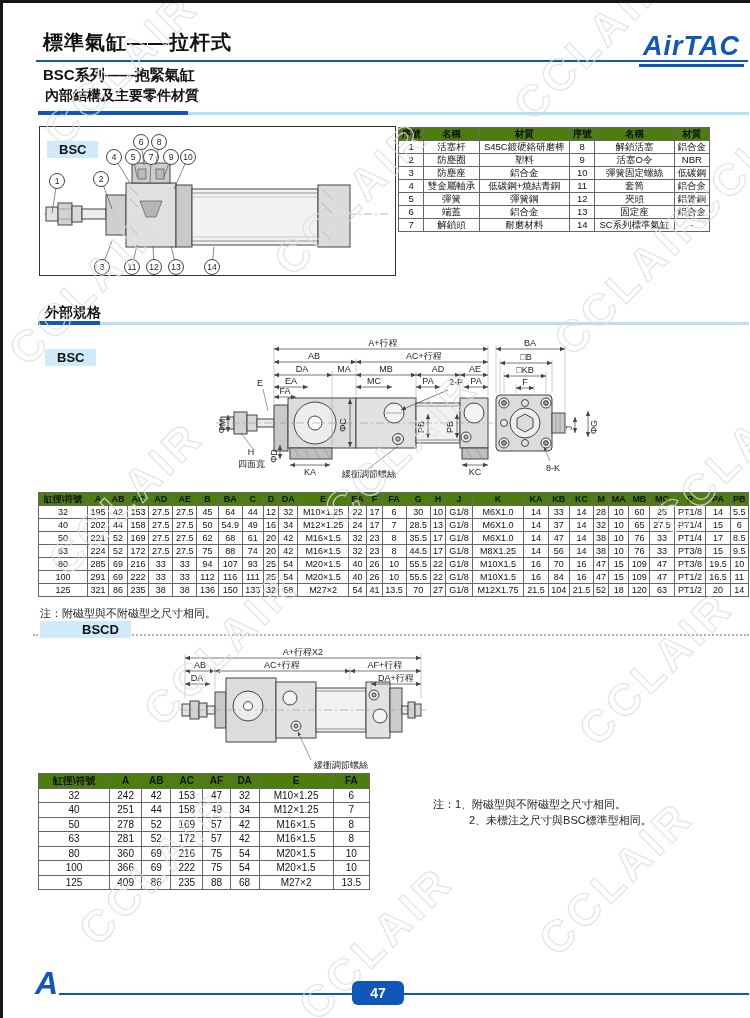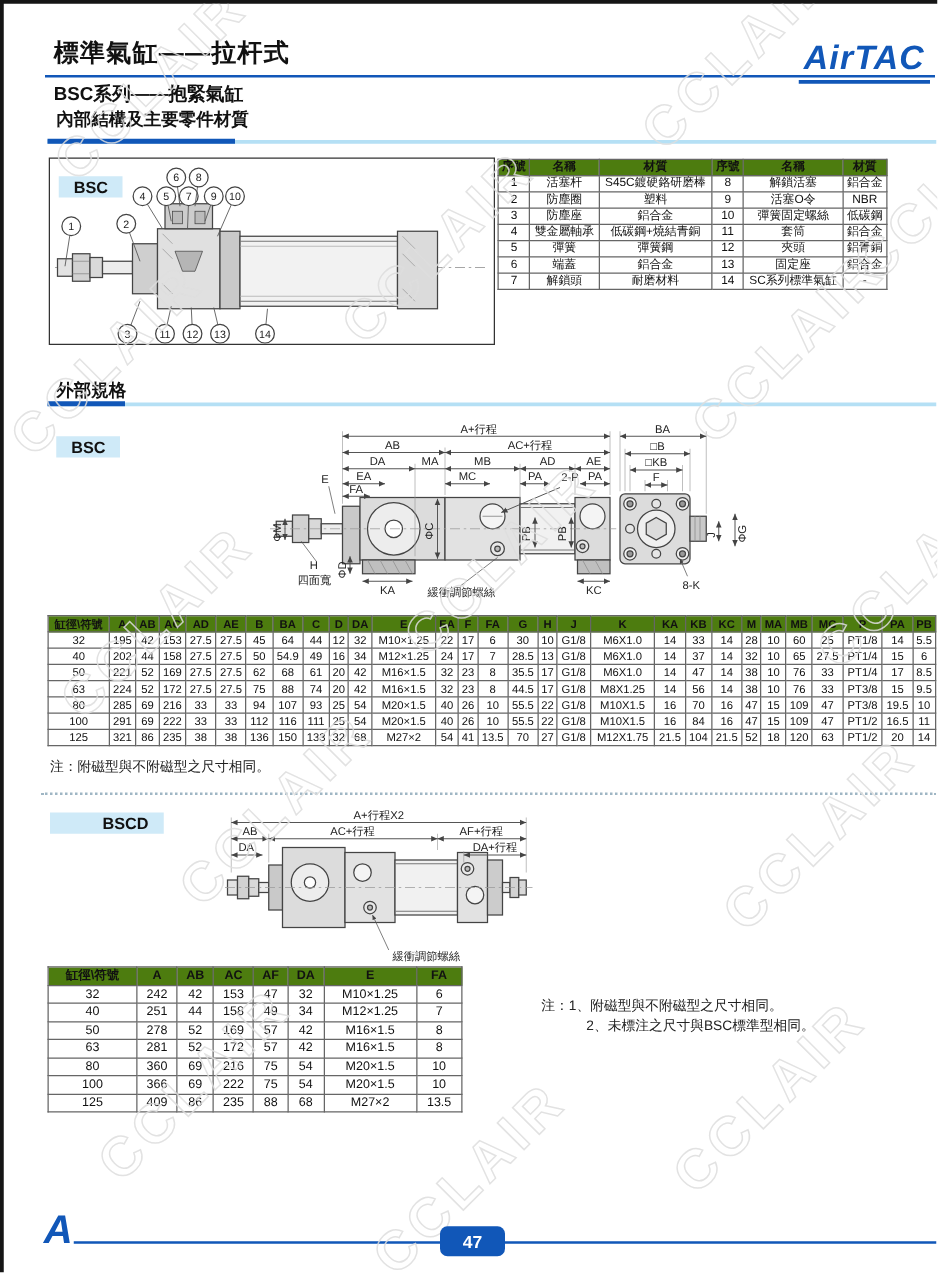--- a/index.html
+++ b/index.html
@@ -608,21 +608,21 @@
             <td>20</td>
             <td>14</td>
           </tr>
         </tbody>
     </table>
   </div>
   <div class="abs note" style="left:37px;top:603px;">注：附磁型與不附磁型之尺寸相同。</div>
 
   <div class="abs dotted-sep"></div>
 
-  <div class="abs tag" style="left:37px;top:637px;padding-left:42px;">BSCD</div>
+  <div class="abs tag" style="left:37px;top:608px;padding-left:42px;">BSCD</div>
 
   <svg class="abs" style="left:175px;top:645px;" width="260" height="125" viewBox="0 0 260 125">
     <defs>
       <marker id="ar3" viewBox="0 0 10 10" refX="9" refY="5" markerWidth="7" markerHeight="7" orient="auto-start-reverse">
         <path d="M0,1 L9,5 L0,9 z" fill="#444"></path>
       </marker>
     </defs>
     <g stroke="#444" stroke-width="1">
       <rect x="4" y="56" width="8" height="12" fill="#e3e3e3"></rect>
       <rect x="12" y="53" width="9" height="18" fill="#d2d2d2"></rect>

